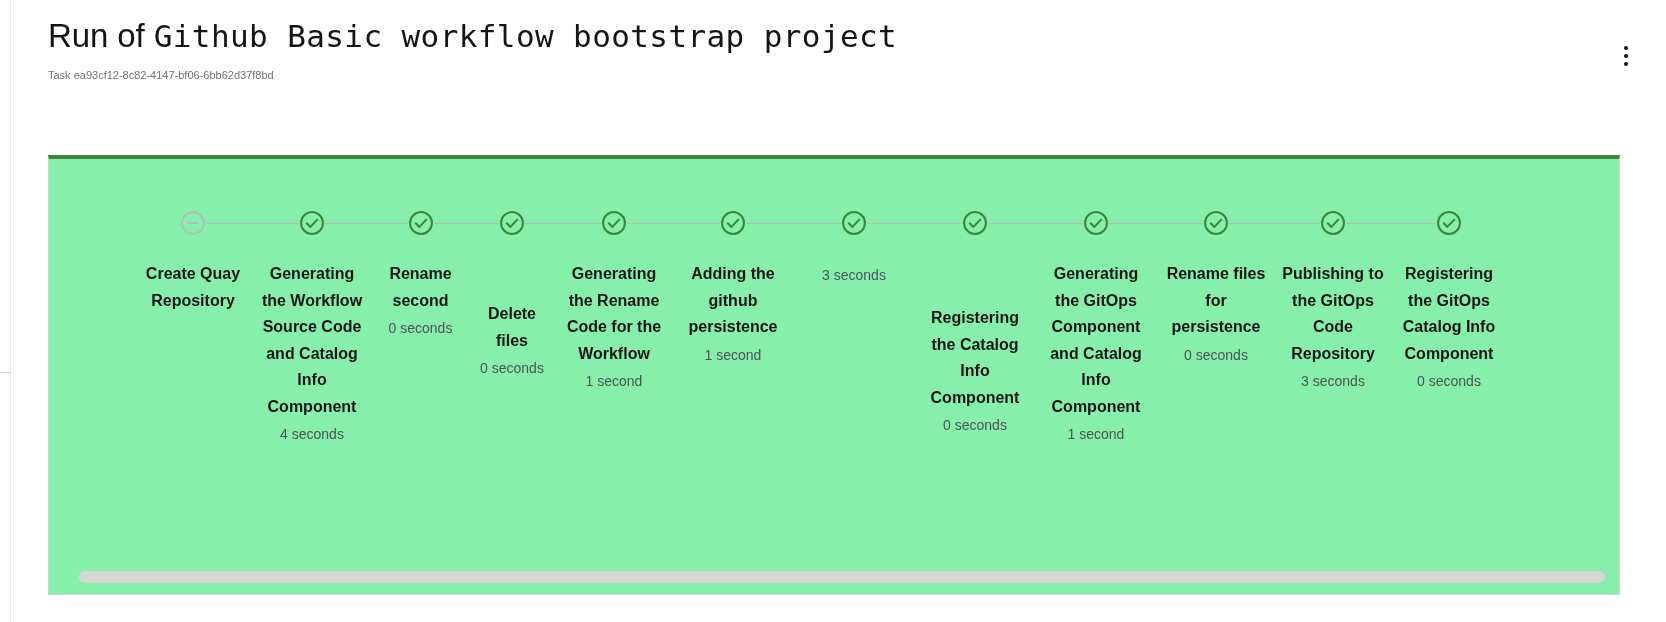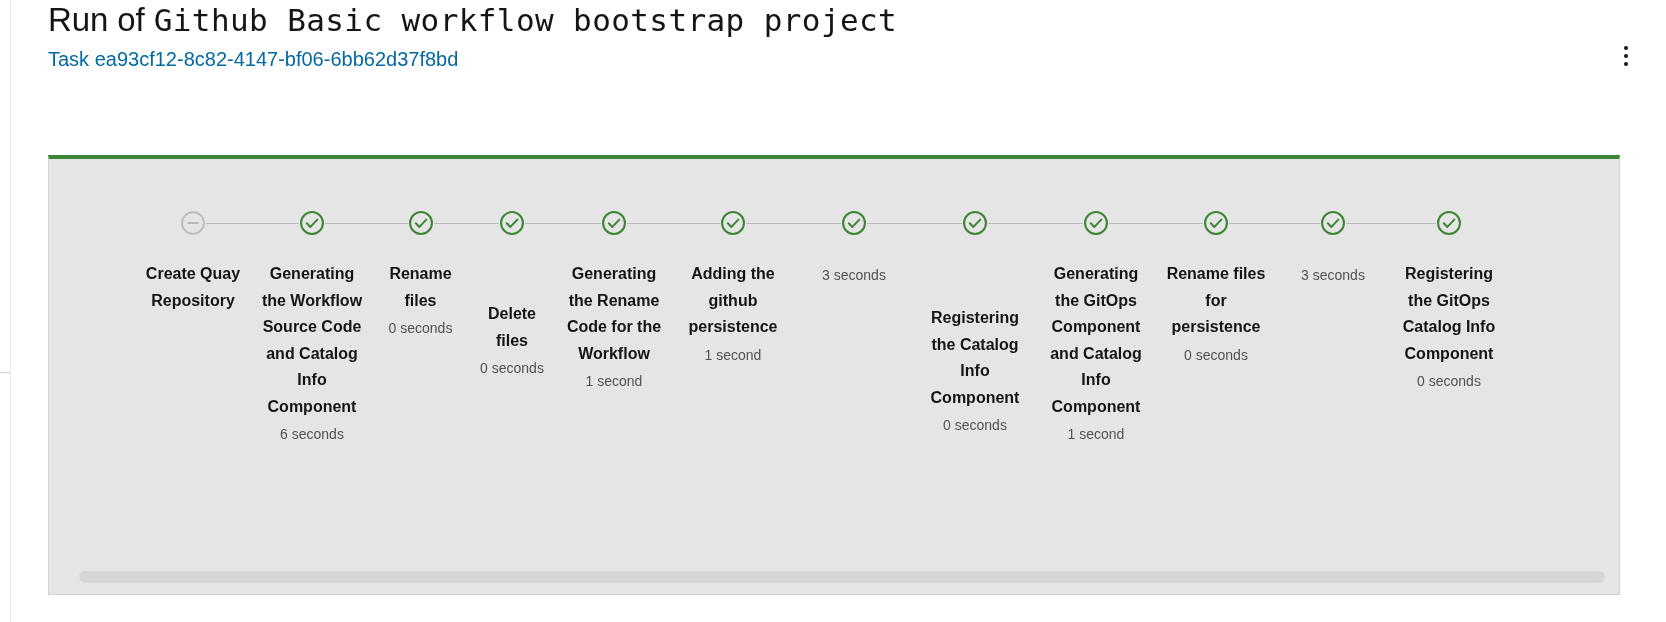--- a/index.html
+++ b/index.html
@@ -31,42 +31,42 @@
     left: 0;
     top: 372px;
     width: 10px;
     height: 1px;
     background: #d2d2d2;
   }
 
   .header {
     position: absolute;
     left: 48px;
-    top: 0;
+    top: 16px;
     right: 60px;
   }
   .page-title {
     font-size: 33px;
     line-height: 40px;
     font-weight: 400;
     color: #151515;
     letter-spacing: -0.1px;
     margin: 0;
     white-space: nowrap;
   }
   .page-title .mono {
     font-family: "DejaVu Sans Mono", "Liberation Mono", monospace;
     font-size: 31px;
     letter-spacing: 0.4px;
   }
   .page-subtitle {
     margin: 8px 0 16px 0;
-    font-size: 20px;
+    font-size: 11px;
     line-height: 22px;
-    color: #0369a1;
+    color: #737373;
     font-weight: 400;
   }
 
   .kebab-button {
     position: absolute;
     right: 20px;
     top: 36px;
     width: 40px;
     height: 40px;
     display: flex;
@@ -85,21 +85,21 @@
     border-radius: 50%;
     background: #151515;
   }
 
   .card {
     position: absolute;
     left: 48px;
     top: 155px;
     width: 1572px;
     height: 440px;
-    background: #e5e5e5;
+    background: #86efac;
     border: 1px solid #d2d2d2;
     border-top: 4px solid #3e8635;
     box-sizing: border-box;
     overflow: hidden;
     padding-left: 15px;
   }
 
   .progress-wrap {
     position: absolute;
     left: 0;
@@ -232,34 +232,34 @@
           <div class="step-top">
             <div class="connector"></div>
             <span class="step-icon"><svg viewBox="0 0 24 24" width="26" height="26" aria-hidden="true">
                 <circle cx="12" cy="12" r="10.1" fill="none" stroke="#3e8635" stroke-width="1.9"></circle>
                 <path d="M7.2 12.3 L10.5 15.6 L16.9 8.9" fill="none" stroke="#3e8635" stroke-width="1.9" stroke-linecap="round" stroke-linejoin="round"></path>
               </svg></span>
             <div class="connector"></div>
           </div>
           <div class="step-body">
             <div class="step-title">Generating the Workflow Source Code and Catalog Info Component</div>
-            <div class="step-duration">6 seconds</div>
+            <div class="step-duration">4 seconds</div>
           </div>
         </div>
         <div class="step" style="width: 95px;">
           <div class="step-top">
             <div class="connector"></div>
             <span class="step-icon"><svg viewBox="0 0 24 24" width="26" height="26" aria-hidden="true">
                 <circle cx="12" cy="12" r="10.1" fill="none" stroke="#3e8635" stroke-width="1.9"></circle>
                 <path d="M7.2 12.3 L10.5 15.6 L16.9 8.9" fill="none" stroke="#3e8635" stroke-width="1.9" stroke-linecap="round" stroke-linejoin="round"></path>
               </svg></span>
             <div class="connector"></div>
           </div>
           <div class="step-body">
-            <div class="step-title">Rename files</div>
+            <div class="step-title">Rename second</div>
             <div class="step-duration">0 seconds</div>
           </div>
         </div>
         <div class="step" style="width: 88px; gap: 40px;">
           <div class="step-top">
             <div class="connector"></div>
             <span class="step-icon"><svg viewBox="0 0 24 24" width="26" height="26" aria-hidden="true">
                 <circle cx="12" cy="12" r="10.1" fill="none" stroke="#3e8635" stroke-width="1.9"></circle>
                 <path d="M7.2 12.3 L10.5 15.6 L16.9 8.9" fill="none" stroke="#3e8635" stroke-width="1.9" stroke-linecap="round" stroke-linejoin="round"></path>
               </svg></span>
@@ -356,20 +356,21 @@
         <div class="step" style="width: 114px;">
           <div class="step-top">
             <div class="connector"></div>
             <span class="step-icon"><svg viewBox="0 0 24 24" width="26" height="26" aria-hidden="true">
                 <circle cx="12" cy="12" r="10.1" fill="none" stroke="#3e8635" stroke-width="1.9"></circle>
                 <path d="M7.2 12.3 L10.5 15.6 L16.9 8.9" fill="none" stroke="#3e8635" stroke-width="1.9" stroke-linecap="round" stroke-linejoin="round"></path>
               </svg></span>
             <div class="connector"></div>
           </div>
           <div class="step-body">
+            <div class="step-title">Publishing to the GitOps Code Repository</div>
             <div class="step-duration">3 seconds</div>
           </div>
         </div>
         <div class="step" style="width: 118px;">
           <div class="step-top">
             <div class="connector"></div>
             <span class="step-icon"><svg viewBox="0 0 24 24" width="26" height="26" aria-hidden="true">
                 <circle cx="12" cy="12" r="10.1" fill="none" stroke="#3e8635" stroke-width="1.9"></circle>
                 <path d="M7.2 12.3 L10.5 15.6 L16.9 8.9" fill="none" stroke="#3e8635" stroke-width="1.9" stroke-linecap="round" stroke-linejoin="round"></path>
               </svg></span>

